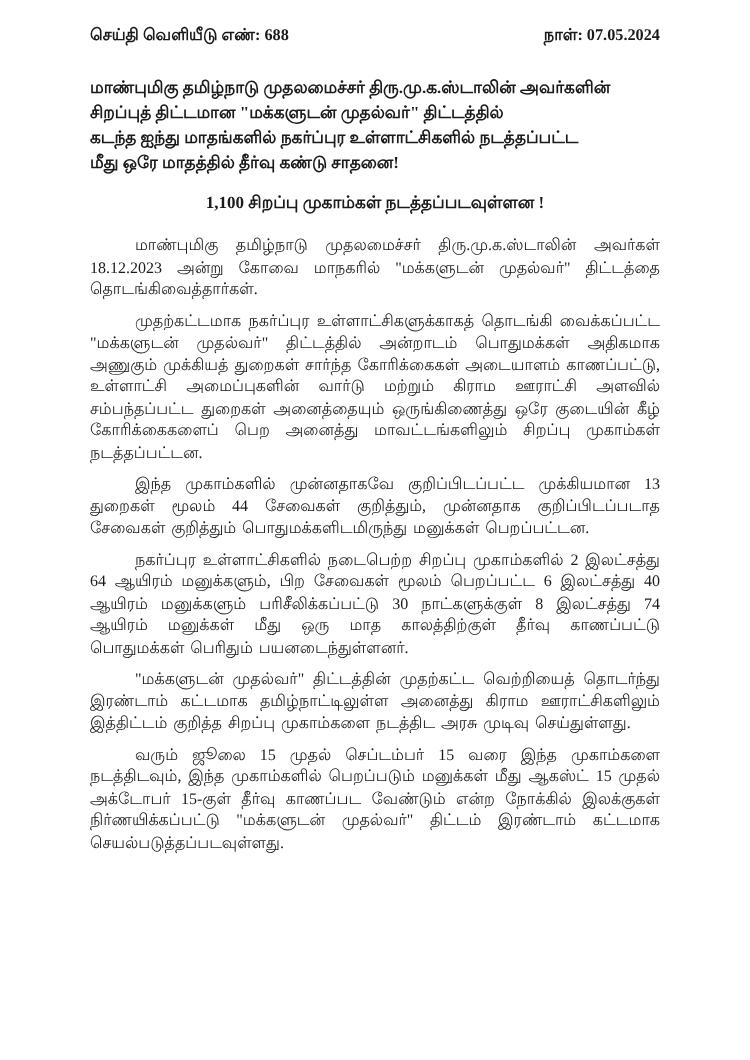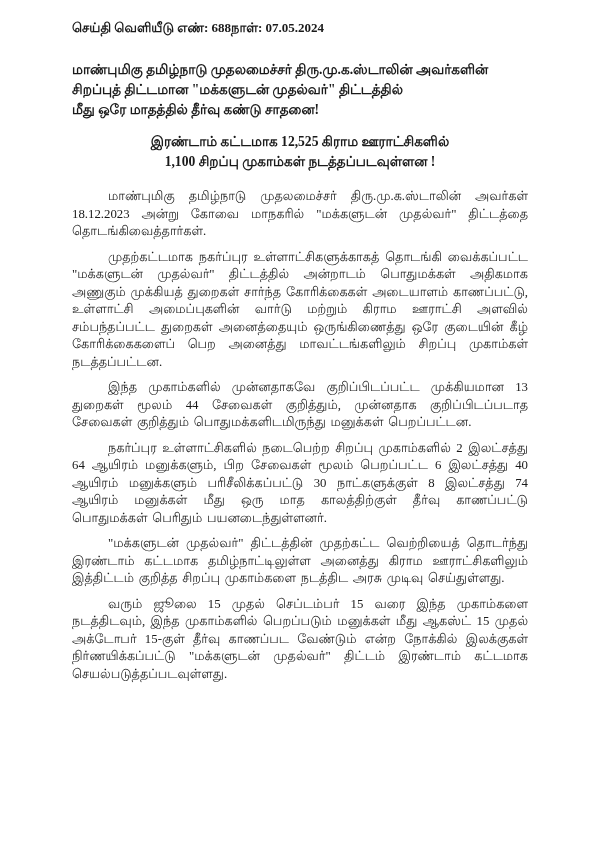--- a/index.html
+++ b/index.html
@@ -14,20 +14,21 @@
     margin: 0 auto;
     background: #ffffff;
     color: #1a1a1a;
     font-family: "Liberation Serif", "DejaVu Serif", serif;
     box-sizing: border-box;
     padding: 20px 72px 24px 72px;
     overflow: hidden;
   }
   .header-row {
     display: flex;
+    justify-content: space-between;
     align-items: baseline;
     font-weight: bold;
     font-size: 13px;
     line-height: 16px;
   }
   .title-block {
     margin-top: 24px;
     text-align: left;
     font-weight: bold;
     font-size: 13.6px;
@@ -61,25 +62,25 @@
 <div class="page">
 
   <div class="header-row">
     <span>செய்தி வெளியீடு எண்: 688</span>
     <span>நாள்: 07.05.2024</span>
   </div>
 
   <div class="title-block">
     <div>மாண்புமிகு தமிழ்நாடு முதலமைச்சர் திரு.மு.க.ஸ்டாலின் அவர்களின்</div>
     <div>சிறப்புத் திட்டமான "மக்களுடன் முதல்வர்" திட்டத்தில்</div>
+    <div>கடந்த ஐந்து மாதங்களில் நகர்ப்புர உள்ளாட்சிகளில் நடத்தப்பட்ட</div>
     <div>மீது ஒரே மாதத்தில் தீர்வு கண்டு சாதனை!</div>
   </div>
 
   <div class="subtitle-block">
-    <div>இரண்டாம் கட்டமாக 12,525 கிராம ஊராட்சிகளில்</div>
     <div>1,100 சிறப்பு முகாம்கள் நடத்தப்படவுள்ளன !</div>
   </div>
 
   <div class="body-block">
     <p>மாண்புமிகு தமிழ்நாடு முதலமைச்சர் திரு.மு.க.ஸ்டாலின் அவர்கள் 18.12.2023 அன்று கோவை மாநகரில் "மக்களுடன் முதல்வர்" திட்டத்தை தொடங்கிவைத்தார்கள்.</p>
     <p>முதற்கட்டமாக நகர்ப்புர உள்ளாட்சிகளுக்காகத் தொடங்கி வைக்கப்பட்ட "மக்களுடன் முதல்வர்" திட்டத்தில் அன்றாடம் பொதுமக்கள் அதிகமாக அணுகும் முக்கியத் துறைகள் சார்ந்த கோரிக்கைகள் அடையாளம் காணப்பட்டு, உள்ளாட்சி அமைப்புகளின் வார்டு மற்றும் கிராம ஊராட்சி அளவில் சம்பந்தப்பட்ட துறைகள் அனைத்தையும் ஒருங்கிணைத்து ஒரே குடையின் கீழ் கோரிக்கைகளைப் பெற அனைத்து மாவட்டங்களிலும் சிறப்பு முகாம்கள் நடத்தப்பட்டன.</p>
     <p>இந்த முகாம்களில் முன்னதாகவே குறிப்பிடப்பட்ட முக்கியமான 13 துறைகள் மூலம் 44 சேவைகள் குறித்தும், முன்னதாக குறிப்பிடப்படாத சேவைகள் குறித்தும் பொதுமக்களிடமிருந்து மனுக்கள் பெறப்பட்டன.</p>
     <p>நகர்ப்புர உள்ளாட்சிகளில் நடைபெற்ற சிறப்பு முகாம்களில் 2 இலட்சத்து 64 ஆயிரம் மனுக்களும், பிற சேவைகள் மூலம் பெறப்பட்ட 6 இலட்சத்து 40 ஆயிரம் மனுக்களும் பரிசீலிக்கப்பட்டு 30 நாட்களுக்குள் 8 இலட்சத்து 74 ஆயிரம் மனுக்கள் மீது ஒரு மாத காலத்திற்குள் தீர்வு காணப்பட்டு பொதுமக்கள் பெரிதும் பயனடைந்துள்ளனர்.</p>
     <p>"மக்களுடன் முதல்வர்" திட்டத்தின் முதற்கட்ட வெற்றியைத் தொடர்ந்து இரண்டாம் கட்டமாக தமிழ்நாட்டிலுள்ள அனைத்து கிராம ஊராட்சிகளிலும் இத்திட்டம் குறித்த சிறப்பு முகாம்களை நடத்திட அரசு முடிவு செய்துள்ளது.</p>
     <p>வரும் ஜூலை 15 முதல் செப்டம்பர் 15 வரை இந்த முகாம்களை நடத்திடவும், இந்த முகாம்களில் பெறப்படும் மனுக்கள் மீது ஆகஸ்ட் 15 முதல் அக்டோபர் 15-குள் தீர்வு காணப்பட வேண்டும் என்ற நோக்கில் இலக்குகள் நிர்ணயிக்கப்பட்டு "மக்களுடன் முதல்வர்" திட்டம் இரண்டாம் கட்டமாக செயல்படுத்தப்படவுள்ளது.</p>

